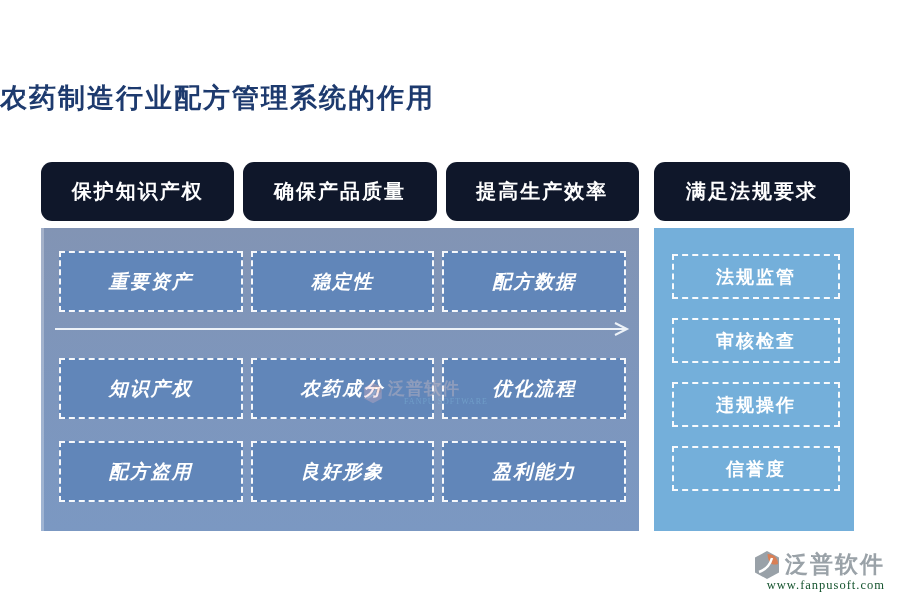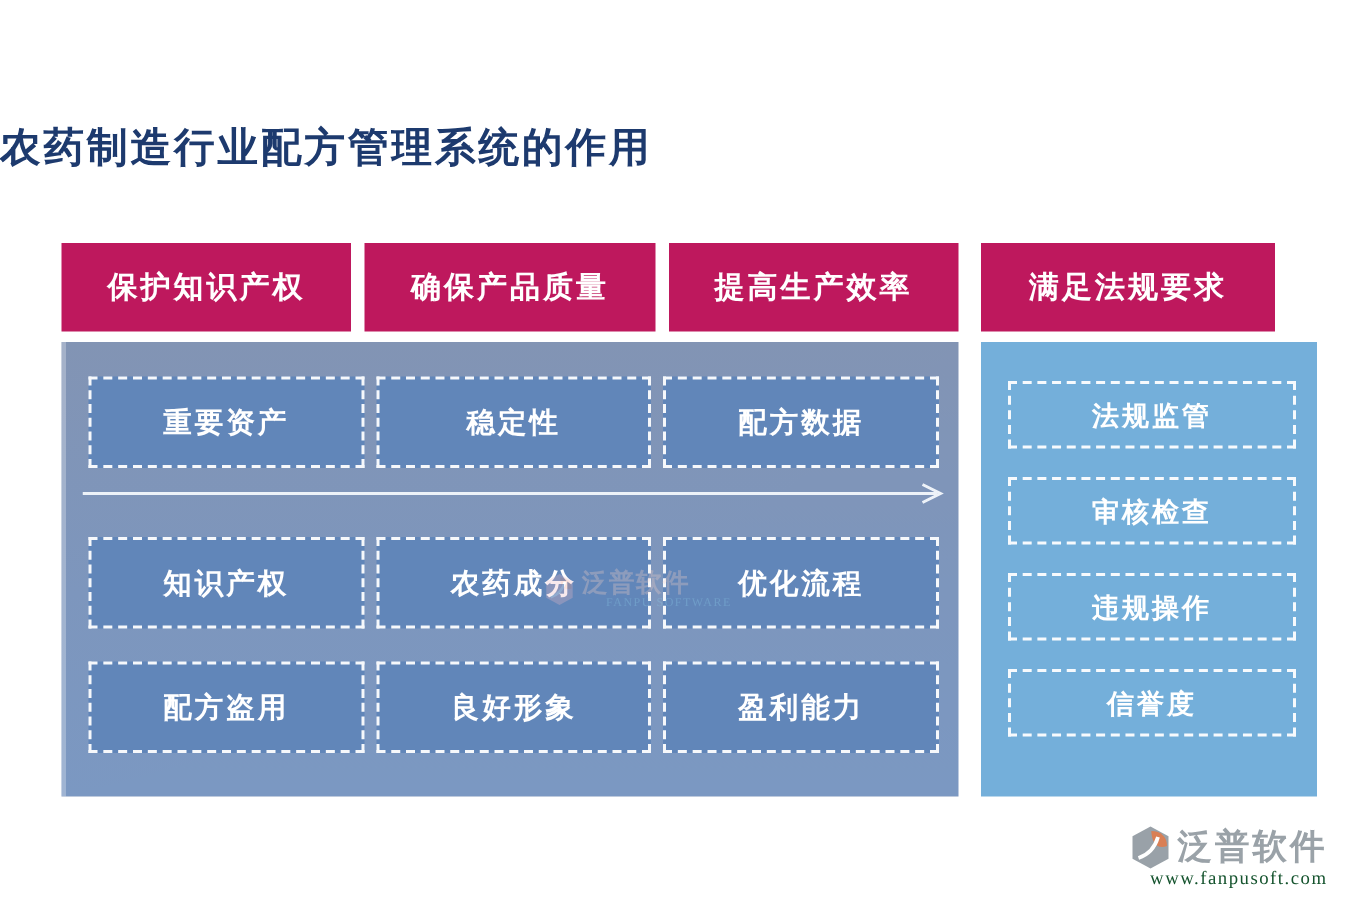--- a/index.html
+++ b/index.html
@@ -5,34 +5,34 @@
   html,body{margin:0;padding:0;background:#ffffff;}
   .page{position:relative;width:900px;height:600px;overflow:hidden;
         font-family:"Liberation Serif","DejaVu Serif",serif;background:#ffffff;}
 
   .title{position:absolute;top:80px;left:0;width:900px;
          font-size:27px;font-weight:bold;color:#1d3a6e;letter-spacing:2px;}
 
   .header-row{position:absolute;left:41px;top:162px;width:809px;display:flex;}
   .header-left{display:flex;width:598px;gap:9px;}
   .header-gap{width:15px;flex:0 0 15px;}
-  .hbtn{flex:1;height:59px;background:#be185d;color:#ffffff;font-weight:bold;
-        font-size:20px;letter-spacing:2px;display:flex;align-items:center;justify-content:center;}
+  .hbtn{flex:1;height:59px;background:#0f172a;color:#ffffff;font-weight:bold;
+        font-size:20px;letter-spacing:2px;display:flex;align-items:center;justify-content:center;border-radius:11px;}
   .hbtn.right{flex:0 0 196px;}
 
   .panels{position:absolute;left:41px;top:228px;display:flex;}
   .main-panel{position:relative;width:598px;height:303px;
               background:linear-gradient(180deg,#8294b4 0%,#7d96bd 55%,#7b98c2 100%);
               border-left:3px solid rgba(255,255,255,0.28);box-sizing:border-box;}
   .panel-gap{width:15px;flex:0 0 15px;}
-  .side-panel{width:224px;height:303px;background:#74afda;box-sizing:border-box;
+  .side-panel{width:200px;height:303px;background:#74afda;box-sizing:border-box;
               padding:26px 14px 0 18px;}
 
   .cell-row{display:grid;grid-template-columns:repeat(3,1fr);column-gap:8px;
-            padding:0 13px 0 15px;}
+            padding:0 13px 0 15px;font-style:italic;}
   .row1{margin-top:23px;}
   .row2{margin-top:21px;}
   .row3{margin-top:22px;}
   .mcell{height:61px;background:#6186b9;border:2px dashed rgba(255,255,255,0.95);
          box-sizing:border-box;color:#ffffff;font-weight:bold;font-size:19px;
          letter-spacing:2px;display:flex;align-items:center;justify-content:center;}
 
   .arrow-wrap{margin:9px 0 0 11px;height:16px;}
 
   .scell{height:45px;margin-bottom:19px;background:transparent;

